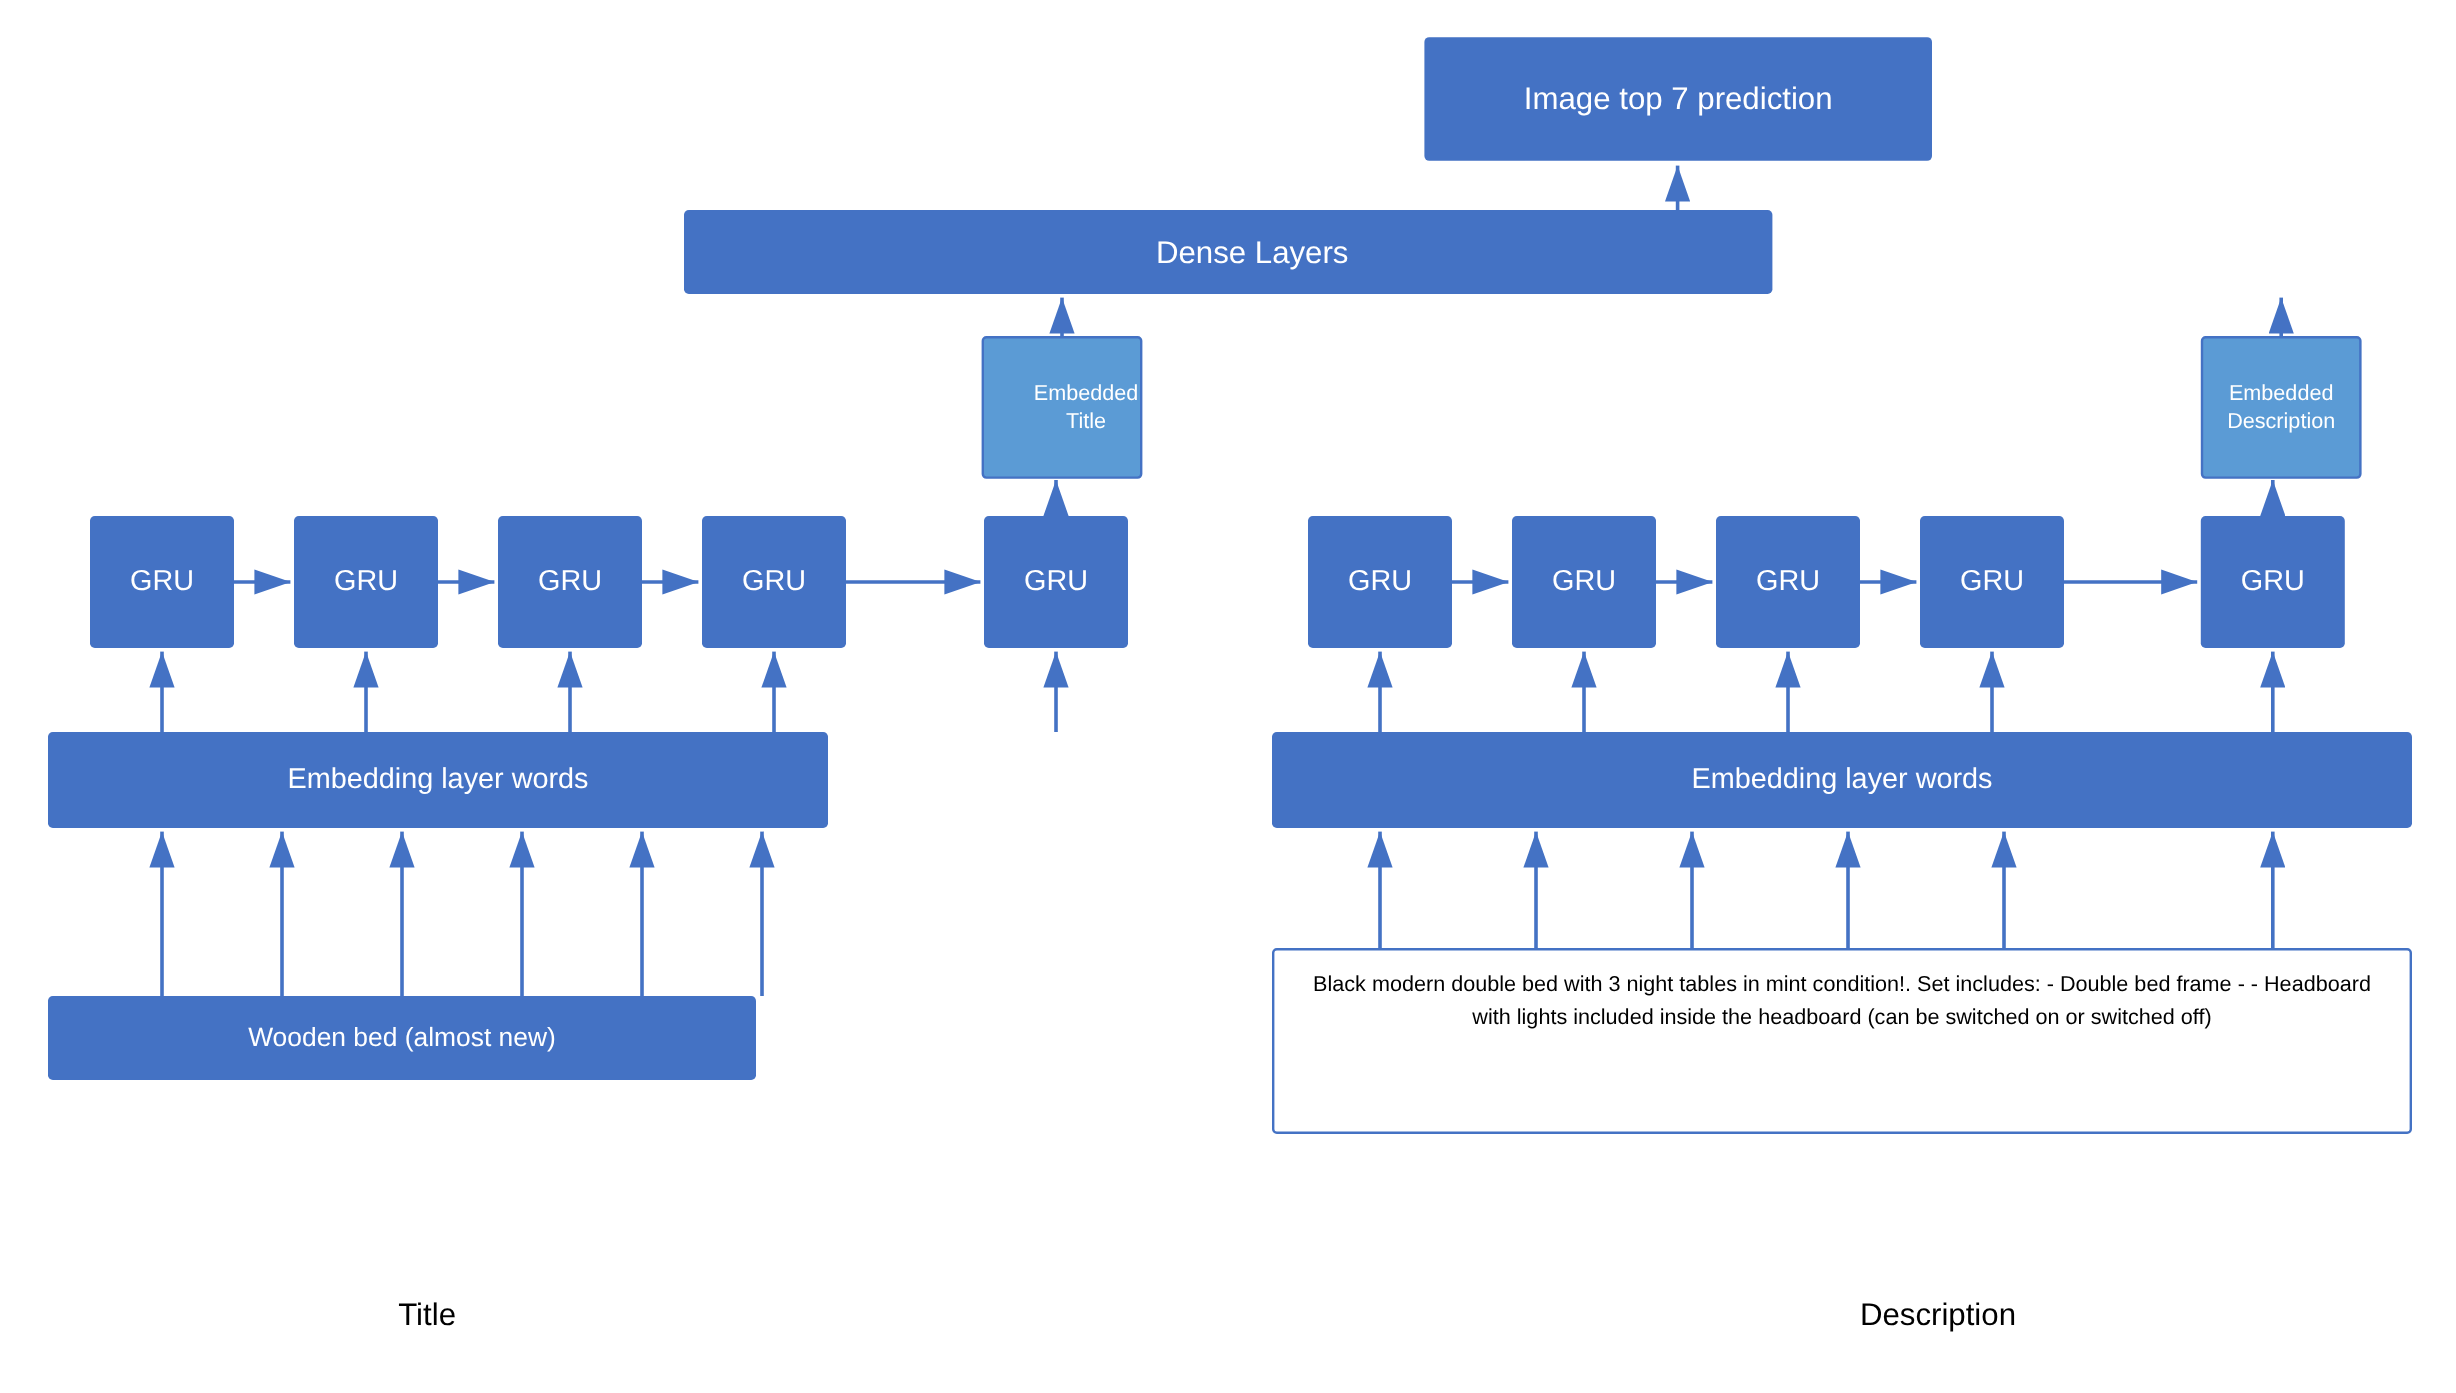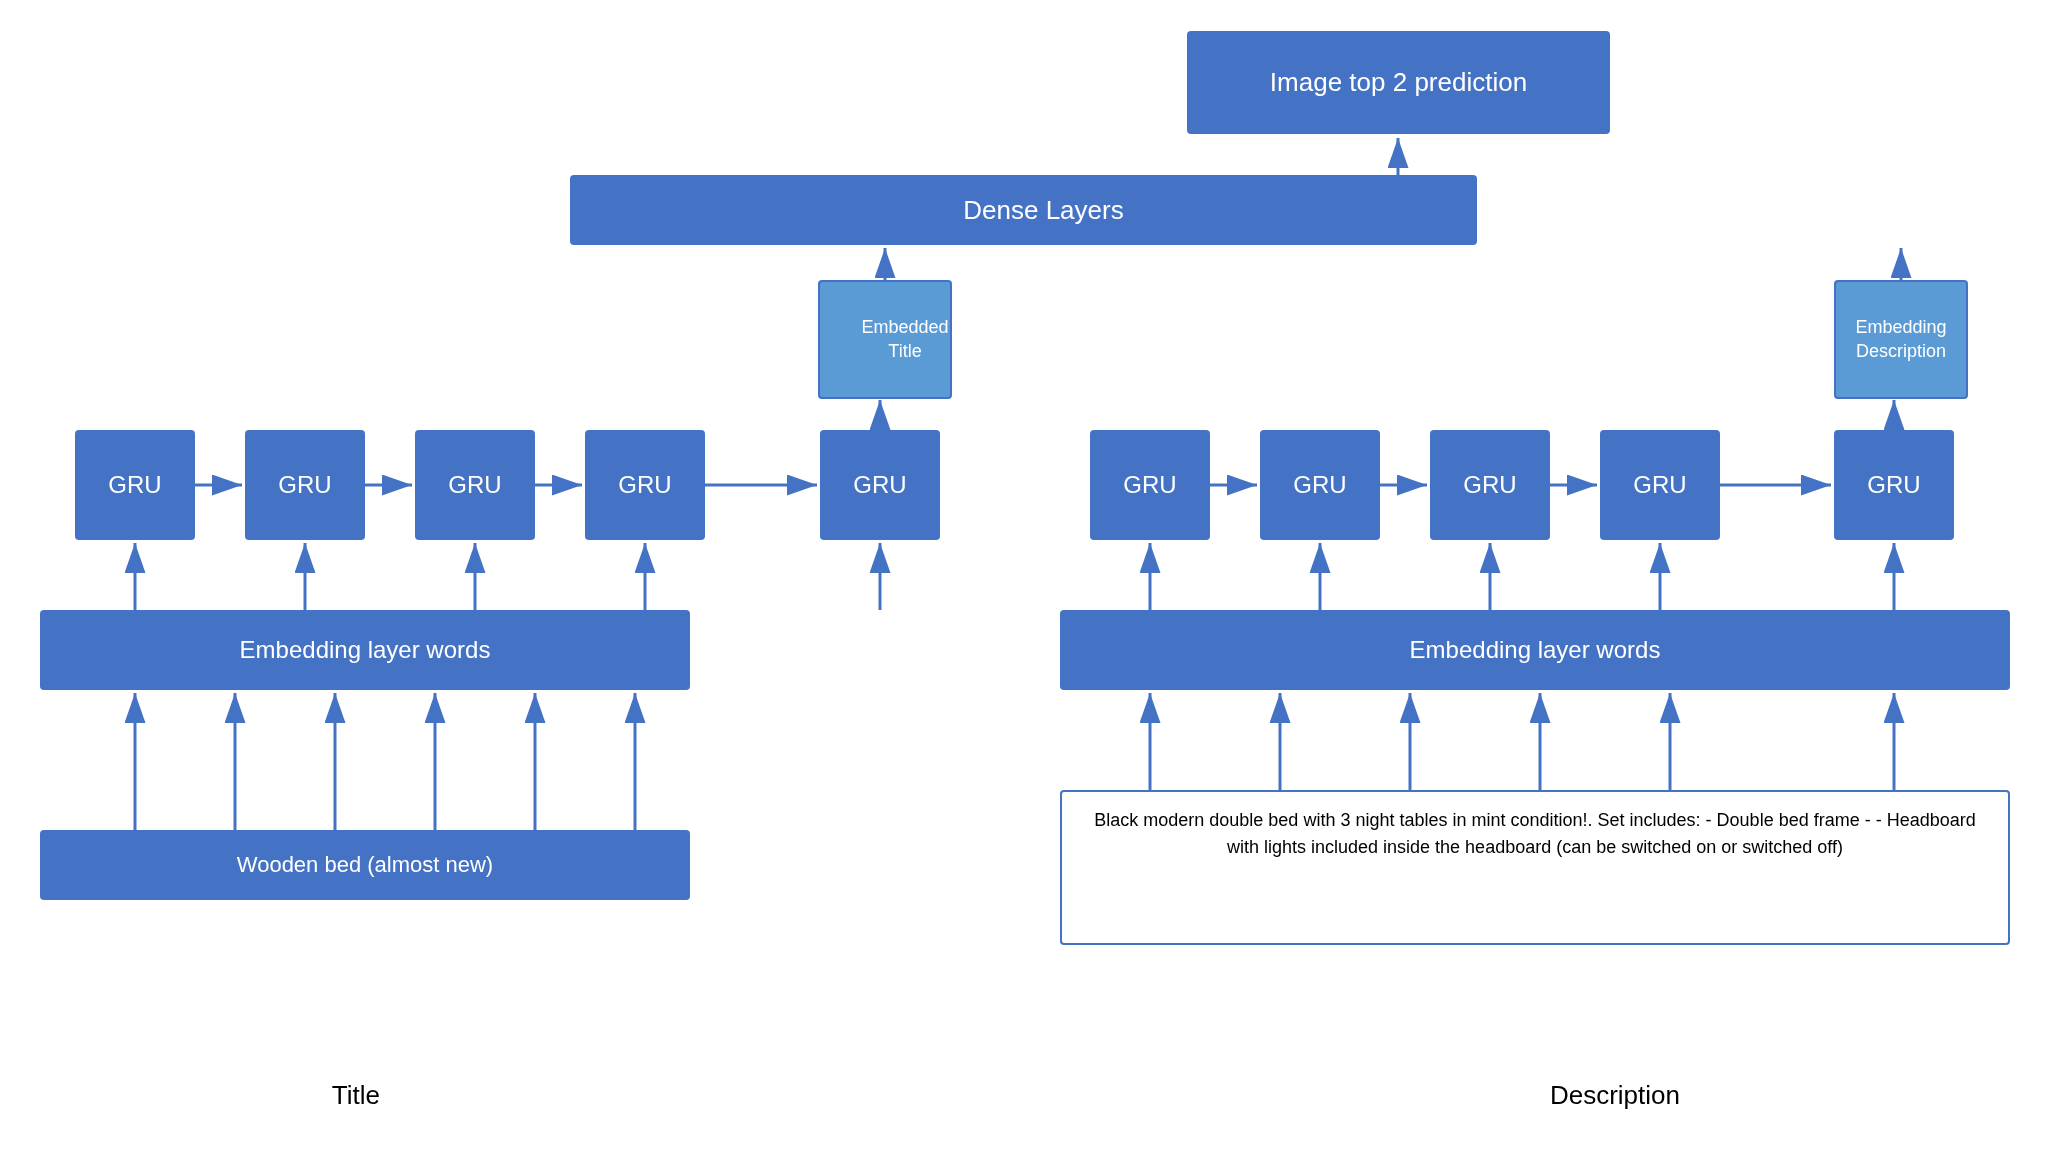--- a/index.html
+++ b/index.html
@@ -76,41 +76,41 @@
       font-size: 26px;
       color: #000;
       text-align: right;
     }
   </style>
 </head>
 <body>
 
 <div class="diagram-container">
 
-  <div class="blue-box" style="left:1187px; top:31px; width:423px; height:103px; font-size:26px;">Image top 2 prediction</div>
+  <div class="blue-box" style="left:1187px; top:31px; width:423px; height:103px; font-size:26px;">Image top 7 prediction</div>
 
   <div class="blue-box" style="left:570px; top:175px; width:907px; height:70px; font-size:26px;padding-left:40px;">Dense Layers</div>
 
   <div class="blue-box-light" style="left:818px; top:280px; width:134px; height:119px; font-size:18px; line-height:1.3;padding-left:40px;">Embedded Title</div>
 
-  <div class="blue-box-light" style="left:1834px; top:280px; width:134px; height:119px; font-size:18px; line-height:1.3;">Embedding Description</div>
+  <div class="blue-box-light" style="left:1834px; top:280px; width:134px; height:119px; font-size:18px; line-height:1.3;">Embedded Description</div>
 
   <div class="blue-box" style="left:75px; top:430px; width:120px; height:110px; font-size:24px;">GRU</div>
 
   <div class="blue-box" style="left:245px; top:430px; width:120px; height:110px; font-size:24px;">GRU</div>
 
   <div class="blue-box" style="left:415px; top:430px; width:120px; height:110px; font-size:24px;">GRU</div>
 
   <div class="blue-box" style="left:585px; top:430px; width:120px; height:110px; font-size:24px;">GRU</div>
 
   <div class="blue-box" style="left:820px; top:430px; width:120px; height:110px; font-size:24px;">GRU</div>
 
   <div class="blue-box" style="left:40px; top:610px; width:650px; height:80px; font-size:24px;">Embedding layer words</div>
 
-  <div class="blue-box" style="left:40px; top:830px; width:650px; height:70px; font-size:22px;">Wooden bed (almost new)</div>
+  <div class="blue-box" style="left:40px; top:830px; width:590px; height:70px; font-size:22px;">Wooden bed (almost new)</div>
 
   <div class="label-text" style="left:180px; top:1080px; width:200px;">Title</div>
 
   <div class="blue-box" style="left:1090px; top:430px; width:120px; height:110px; font-size:24px;">GRU</div>
 
   <div class="blue-box" style="left:1260px; top:430px; width:120px; height:110px; font-size:24px;">GRU</div>
 
   <div class="blue-box" style="left:1430px; top:430px; width:120px; height:110px; font-size:24px;">GRU</div>
 
   <div class="blue-box" style="left:1600px; top:430px; width:120px; height:110px; font-size:24px;">GRU</div>

